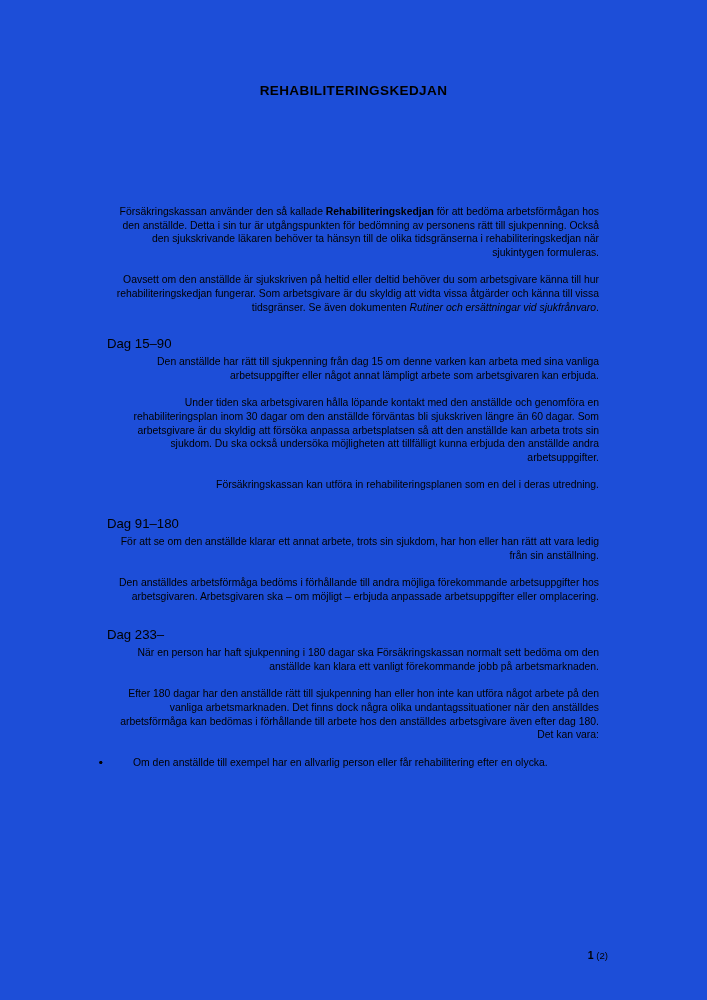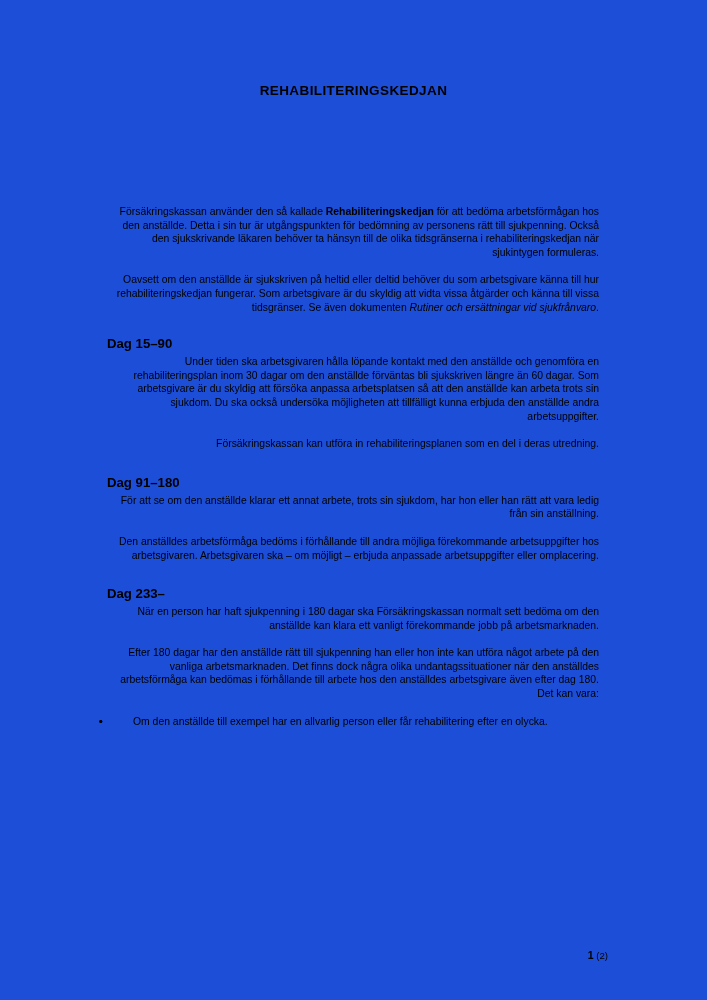--- a/index.html
+++ b/index.html
@@ -41,21 +41,21 @@
   }
   p {
     margin: 0 0 14px 16px;
     font-size: 10.4px;
     line-height: 13.6px;
     text-align: right;
   }
   h2 {
     margin: 24px 0 3px 0;
     font-size: 13.2px;
-    font-weight: bold;
+    font-weight: normal;
     line-height: 16px;
     padding-left: 8px;
   }
   h2.first { margin-top: 22px; }
   strong { font-weight: bold; }
   em { font-style: italic; }
   ul {
     margin: 13px 0 0 0;
     padding: 0;
     list-style: none;
@@ -90,20 +90,21 @@
 
   <div class="doc-title">REHABILITERINGSKEDJAN</div>
 
   <div class="content">
 
     <p><span>Försäkringskassan använder den så kallade </span><strong>Rehabiliteringskedjan</strong><span> för att bedöma arbetsförmågan hos den anställde. Detta i sin tur är utgångspunkten för bedömning av personens rätt till sjukpenning. Också den sjukskrivande läkaren behöver ta hänsyn till de olika tidsgränserna i rehabiliteringskedjan när sjukintygen formuleras.</span></p>
 
     <p><span>Oavsett om den anställde är sjukskriven på heltid eller deltid behöver du som arbetsgivare känna till hur rehabiliteringskedjan fungerar. Som arbetsgivare är du skyldig att vidta vissa åtgärder och känna till vissa tidsgränser. Se även dokumenten </span><em>Rutiner och ersättningar vid sjukfrånvaro</em><span>.</span></p>
 
     <h2 class="first">Dag 15–90</h2>
+    <p>Den anställde har rätt till sjukpenning från dag 15 om denne varken kan arbeta med sina vanliga arbetsuppgifter eller något annat lämpligt arbete som arbetsgivaren kan erbjuda.</p>
     <p>Under tiden ska arbetsgivaren hålla löpande kontakt med den anställde och genomföra en rehabiliteringsplan inom 30 dagar om den anställde förväntas bli sjukskriven längre än 60 dagar. Som arbetsgivare är du skyldig att försöka anpassa arbetsplatsen så att den anställde kan arbeta trots sin sjukdom. Du ska också undersöka möjligheten att tillfälligt kunna erbjuda den anställde andra arbetsuppgifter.</p>
     <p>Försäkringskassan kan utföra in rehabiliteringsplanen som en del i deras utredning.</p>
 
     <h2>Dag 91–180</h2>
     <p>För att se om den anställde klarar ett annat arbete, trots sin sjukdom, har hon eller han rätt att vara ledig från sin anställning.</p>
     <p>Den anställdes arbetsförmåga bedöms i förhållande till andra möjliga förekommande arbetsuppgifter hos arbetsgivaren.  Arbetsgivaren ska – om möjligt – erbjuda anpassade arbetsuppgifter eller omplacering.</p>
 
     <h2>Dag 233–</h2>
     <p>När en person har haft sjukpenning i 180 dagar ska Försäkringskassan normalt sett bedöma om den anställde kan klara ett vanligt förekommande jobb på arbetsmarknaden.</p>
     <p>Efter 180 dagar har den anställde rätt till sjukpenning han eller hon inte kan utföra något arbete på den vanliga arbetsmarknaden. Det finns dock några olika undantagssituationer när den anställdes arbetsförmåga kan bedömas i förhållande till arbete hos den anställdes arbetsgivare även efter dag 180. Det kan vara:</p>

